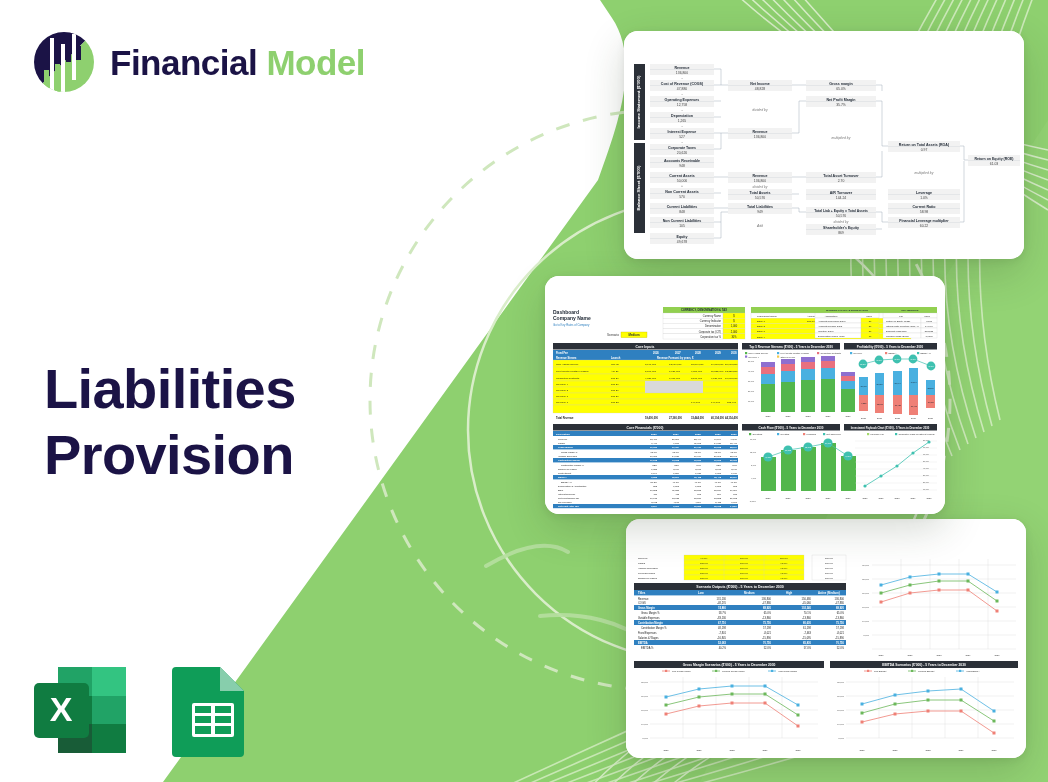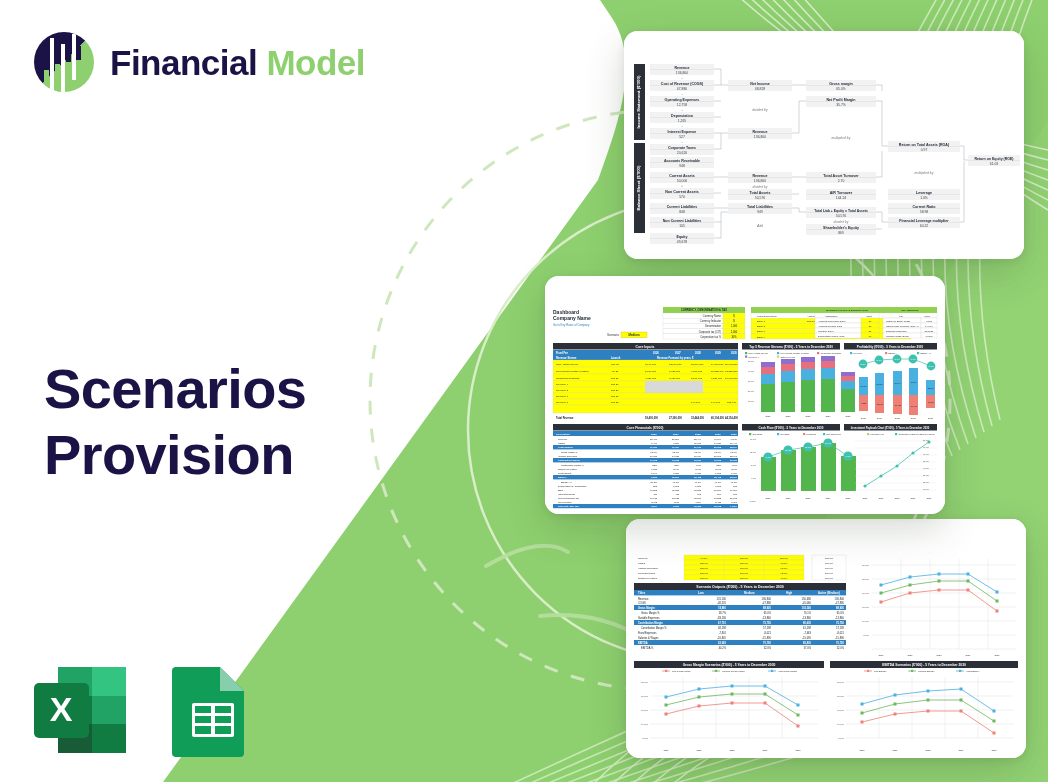--- a/index.html
+++ b/index.html
@@ -168,21 +168,21 @@
           </g>
         </svg>
       </div>
       <div class="logo-text">
         <span class="w1">Financial</span>
         <span class="w2">Model</span>
       </div>
     </div>
 
     <h1 class="title">
-      <span>Scenarios</span>
+      <span>Liabilities</span>
       <span>Provision</span>
     </h1>
 
     <div class="apps">
       <div class="app-icon" title="Microsoft Excel">
         <svg viewBox="0 0 100 94" width="100" height="94">
           <rect x="28" y="4" width="68" height="86" rx="5" fill="#185c37"></rect>
           <rect x="28" y="4" width="34" height="29" fill="#21a366"></rect>
           <rect x="62" y="4" width="34" height="29" fill="#33c481"></rect>
           <rect x="62" y="33" width="34" height="28" fill="#21a366"></rect>

